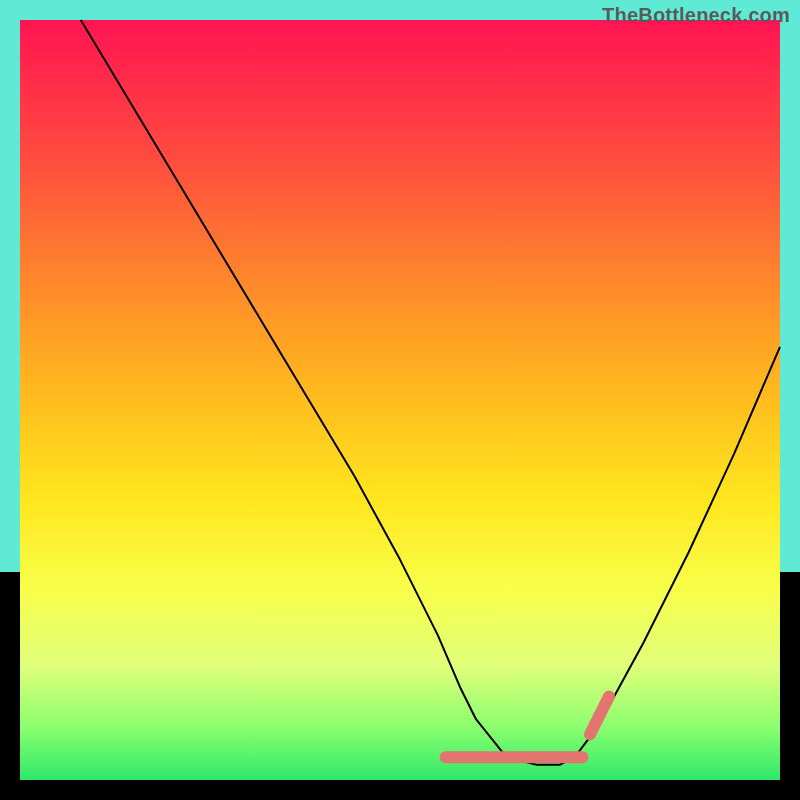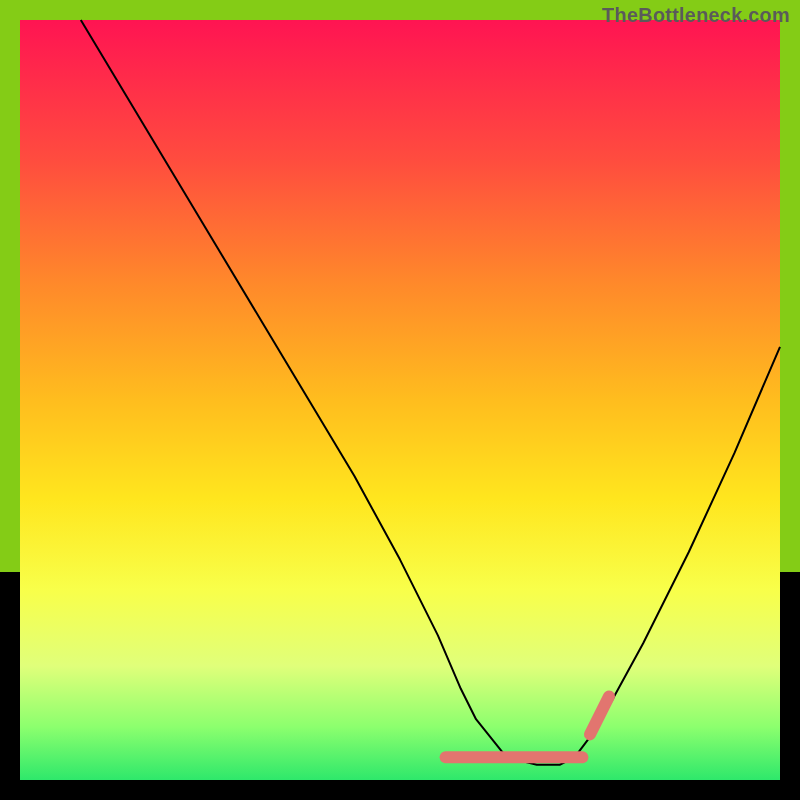--- a/index.html
+++ b/index.html
@@ -7,21 +7,21 @@
     padding: 0;
     width: 800px;
     height: 800px;
     background: #000;
     overflow: hidden;
   }
   .frame {
     position: relative;
     width: 800px;
     height: 572px;
-    background: #84cc16;
+    background: #5eead4;
   }
   .plot-area {
     position: absolute;
     left: 20px;
     top: 20px;
     width: 760px;
     height: 760px;
     background: linear-gradient(to bottom,
       #ff1452 0%,
       #ff4b3f 18%,

